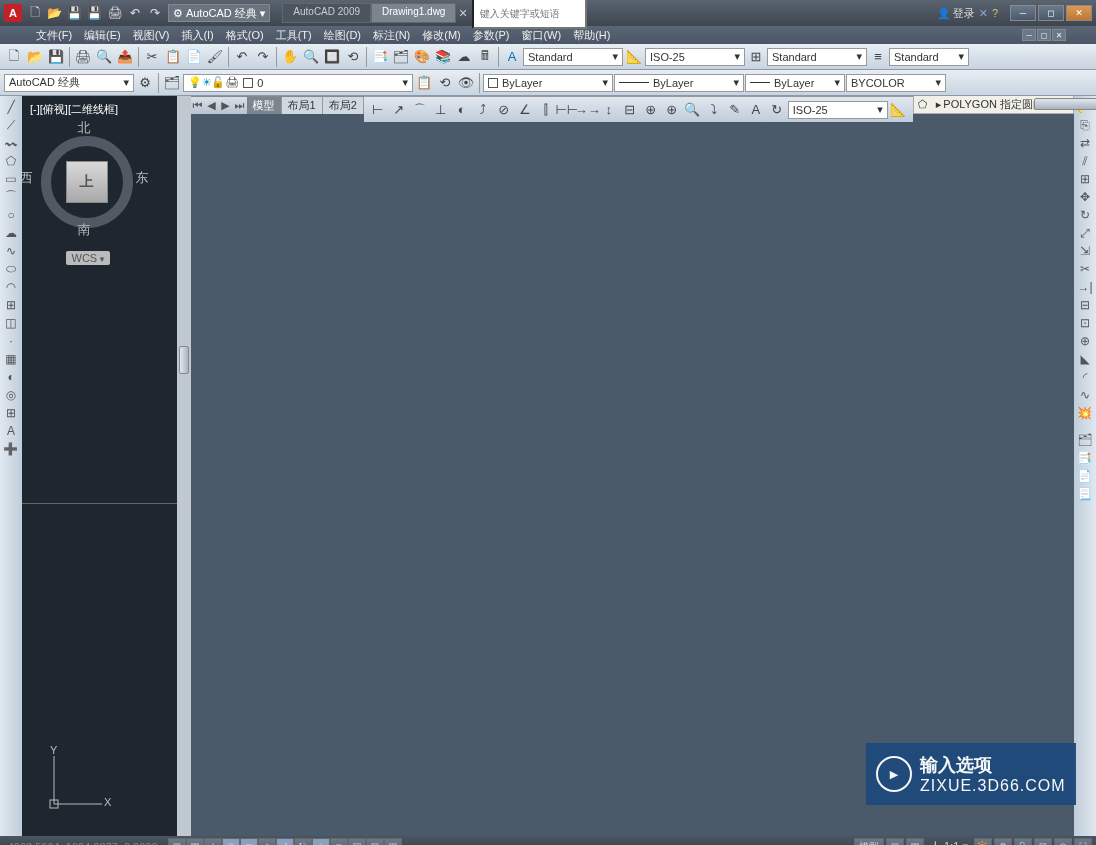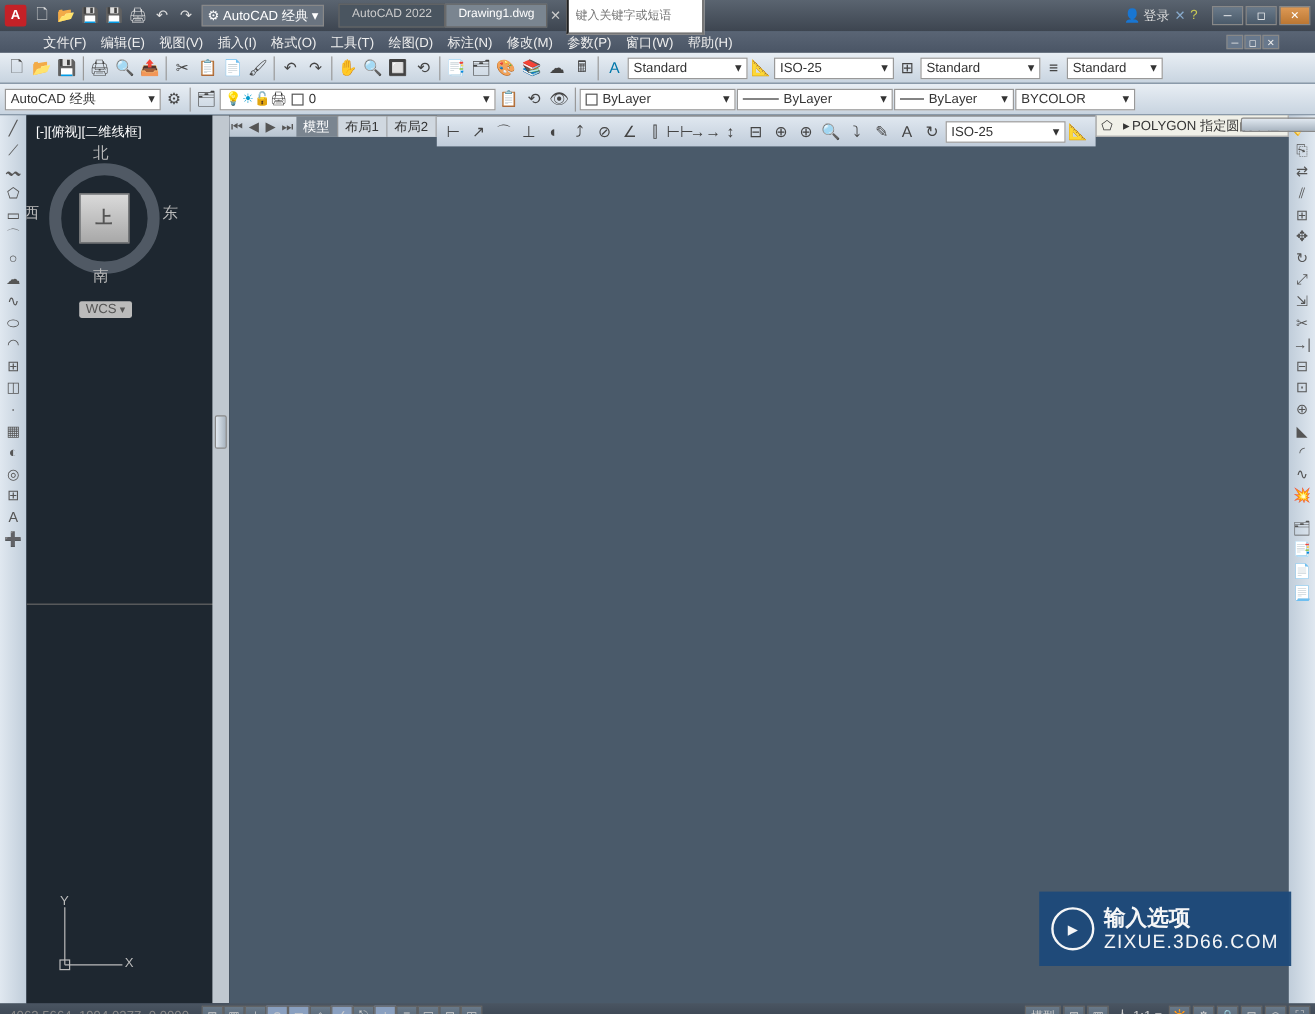--- a/index.html
+++ b/index.html
@@ -83,21 +83,21 @@
   <span class="ico">🖨</span>
   <span class="ico">↶</span>
   <span class="ico">↷</span>
  </div>
  <div class="ws">
   <span style="margin-right:3px">⚙</span>
       <span>AutoCAD 经典</span>
       <span style="margin-left:3px">▾</span>
  </div>
  <div class="tabs">
-  <div class="tab">AutoCAD 2022</div>
+  <div class="tab">AutoCAD 2009</div>
   <div class="tab active">Drawing1.dwg</div>
  </div>
  <span class="ico" style="color:#ccc;margin-left:2px">✕</span>
  <input class="search-box" placeholder="键入关键字或短语" style="">
  <div class="right">
   <div class="login">
         <span>👤</span>
         <span>登录</span>
       </div>
   <span class="ico" style="color:#8ac">✕</span>

